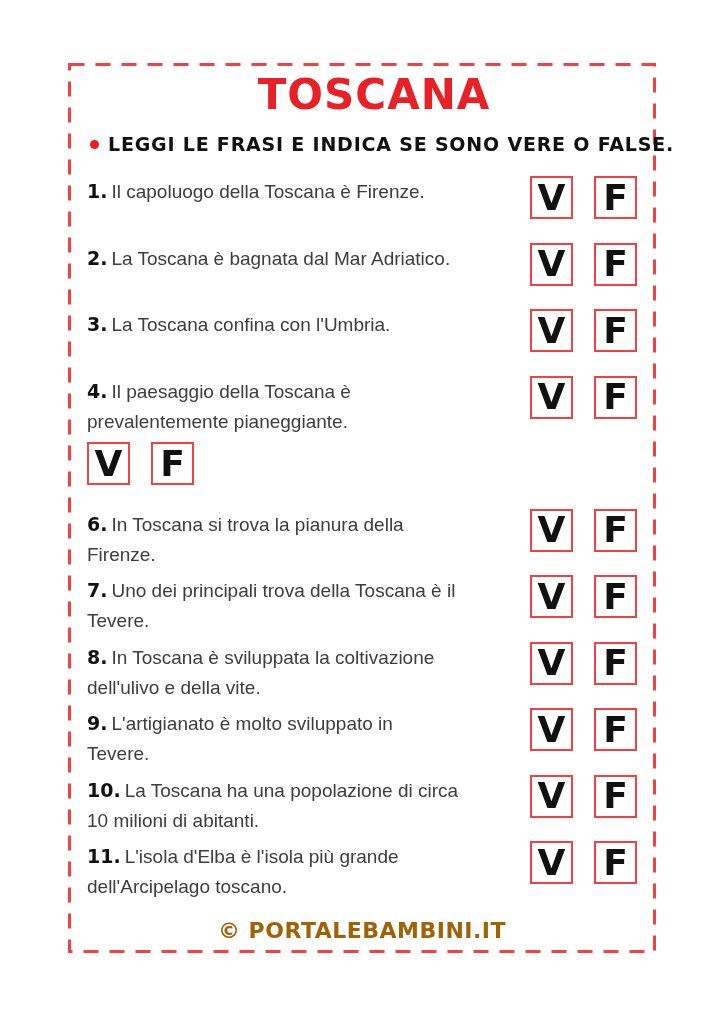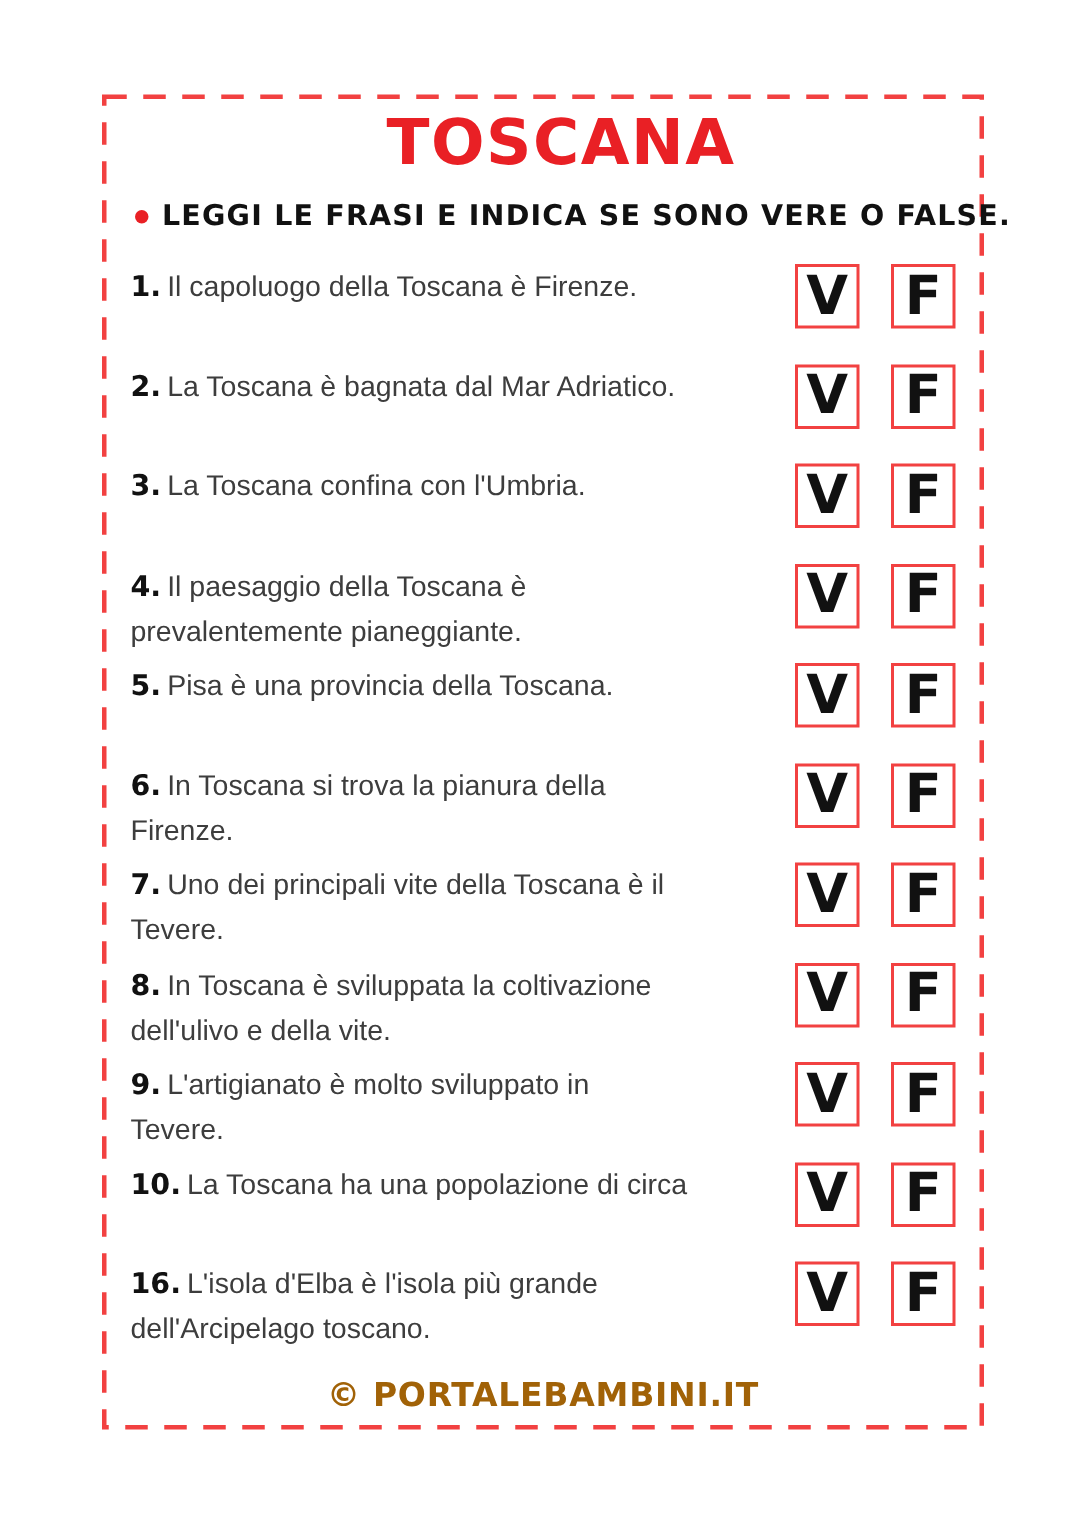--- a/index.html
+++ b/index.html
@@ -125,63 +125,62 @@
         </div>
       </div>
       <div class="q-row">
         <p class="q-text"><span class="q-num">4.</span><span>Il paesaggio della Toscana è</span><br><span>prevalentemente pianeggiante.</span></p>
         <div class="vf-group">
           <div class="vf-box">V</div>
           <div class="vf-box">F</div>
         </div>
       </div>
       <div class="q-row">
-        <p class="q-text"><span class="q-num">5.</span><span>Pisa è una provincia della Toscana.</span></p>
         <div class="vf-group">
           <div class="vf-box">V</div>
           <div class="vf-box">F</div>
         </div>
       </div>
       <div class="q-row">
         <p class="q-text"><span class="q-num">6.</span><span>In Toscana si trova la pianura della</span><br><span>Firenze.</span></p>
         <div class="vf-group">
           <div class="vf-box">V</div>
           <div class="vf-box">F</div>
         </div>
       </div>
       <div class="q-row">
-        <p class="q-text"><span class="q-num">7.</span><span>Uno dei principali vite della Toscana è il</span><br><span>Tevere.</span></p>
+        <p class="q-text"><span class="q-num">7.</span><span>Uno dei principali trova della Toscana è il</span><br><span>Tevere.</span></p>
         <div class="vf-group">
           <div class="vf-box">V</div>
           <div class="vf-box">F</div>
         </div>
       </div>
       <div class="q-row">
         <p class="q-text"><span class="q-num">8.</span><span>In Toscana è sviluppata la coltivazione</span><br><span>dell'ulivo e della vite.</span></p>
         <div class="vf-group">
           <div class="vf-box">V</div>
           <div class="vf-box">F</div>
         </div>
       </div>
       <div class="q-row">
         <p class="q-text"><span class="q-num">9.</span><span>L'artigianato è molto sviluppato in</span><br><span>Tevere.</span></p>
         <div class="vf-group">
           <div class="vf-box">V</div>
           <div class="vf-box">F</div>
         </div>
       </div>
       <div class="q-row">
-        <p class="q-text"><span class="q-num">10.</span><span>La Toscana ha una popolazione di circa</span><br></p>
+        <p class="q-text"><span class="q-num">10.</span><span>La Toscana ha una popolazione di circa</span><br><span>10 milioni di abitanti.</span></p>
         <div class="vf-group">
           <div class="vf-box">V</div>
           <div class="vf-box">F</div>
         </div>
       </div>
       <div class="q-row">
-        <p class="q-text"><span class="q-num">16.</span><span>L'isola d'Elba è l'isola più grande</span><br><span>dell'Arcipelago toscano.</span></p>
+        <p class="q-text"><span class="q-num">11.</span><span>L'isola d'Elba è l'isola più grande</span><br><span>dell'Arcipelago toscano.</span></p>
         <div class="vf-group">
           <div class="vf-box">V</div>
           <div class="vf-box">F</div>
         </div>
       </div>
     </div>
 
   <div class="footer">© PORTALEBAMBINI.IT</div>
 
 </div>

